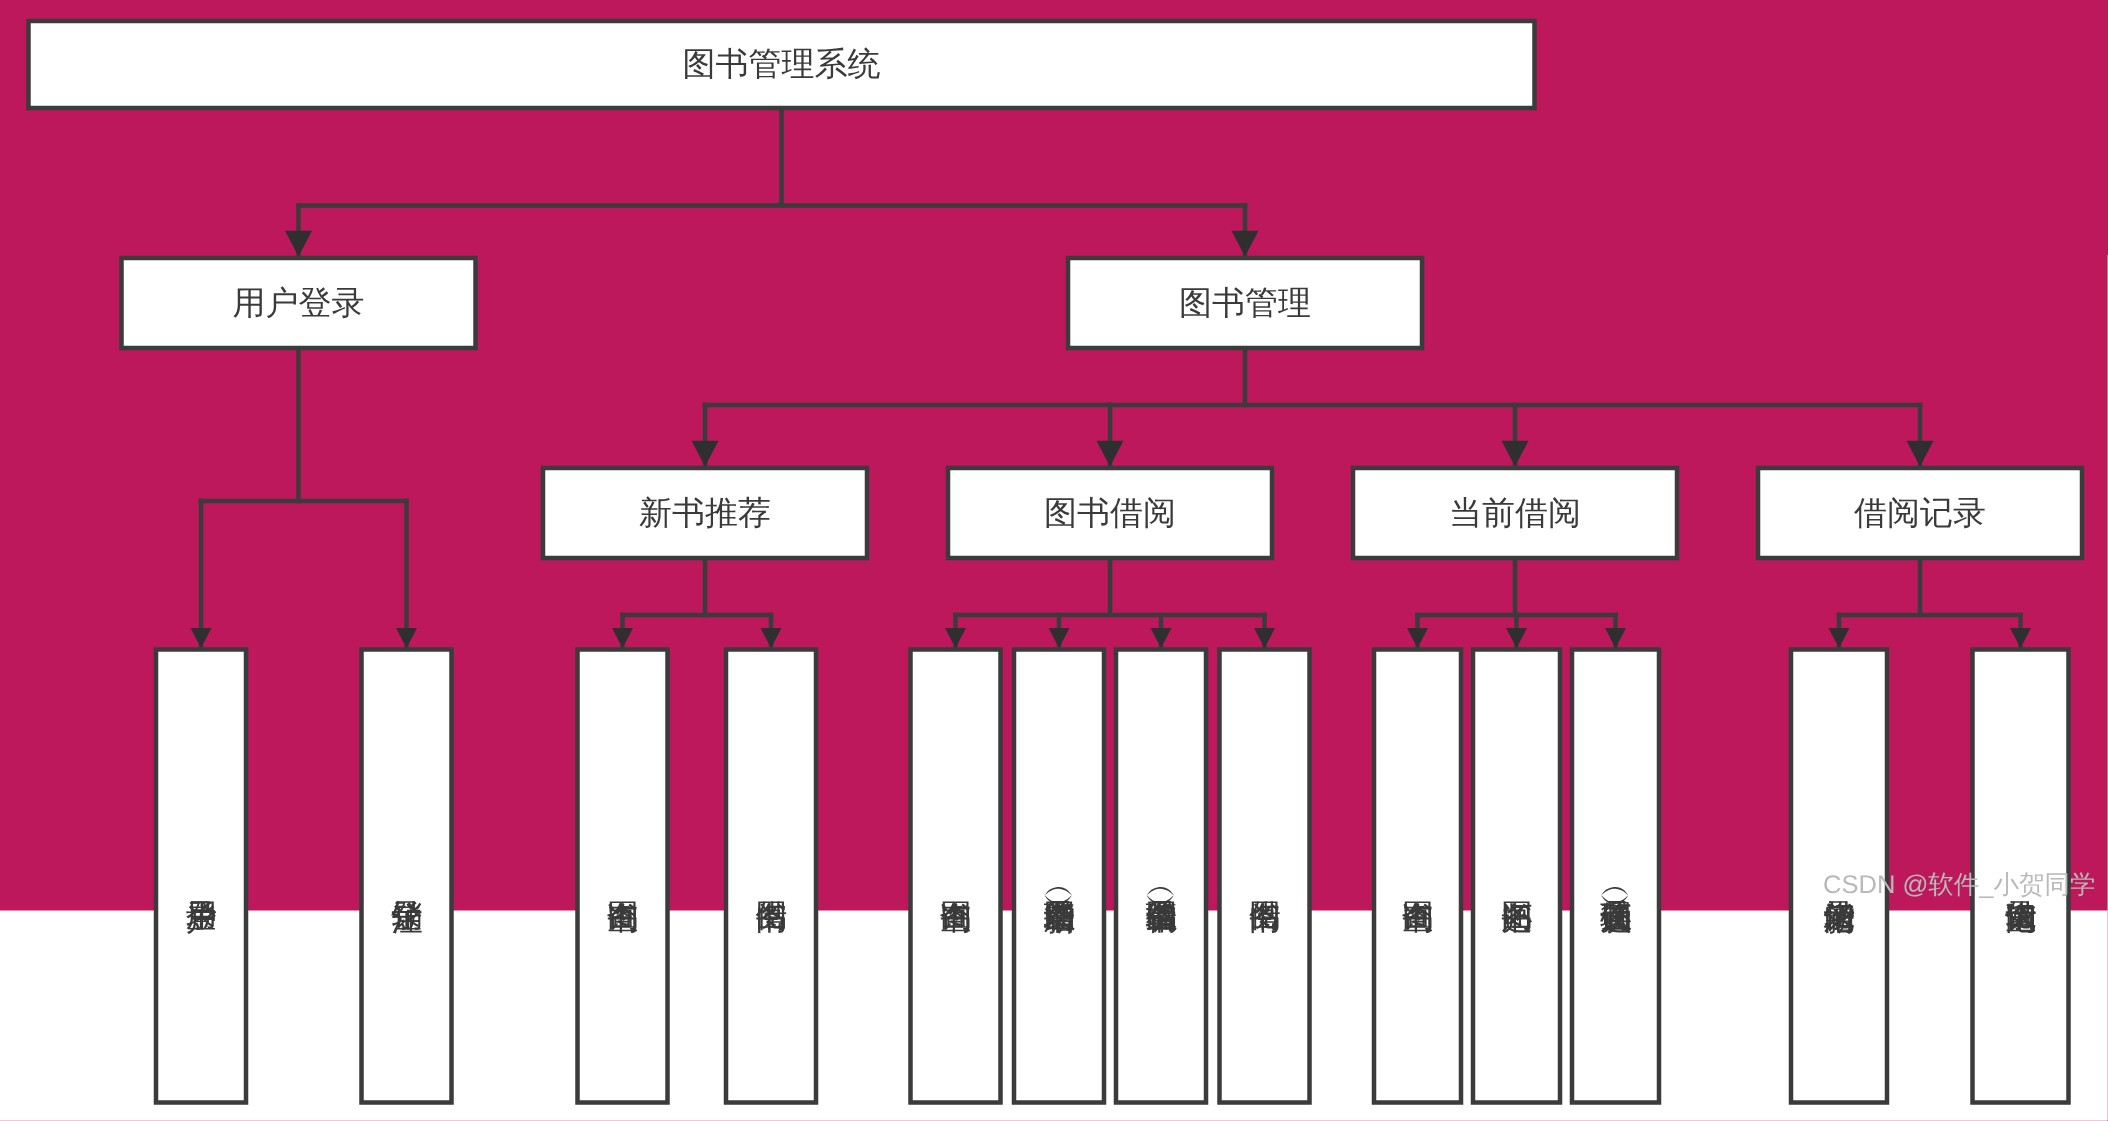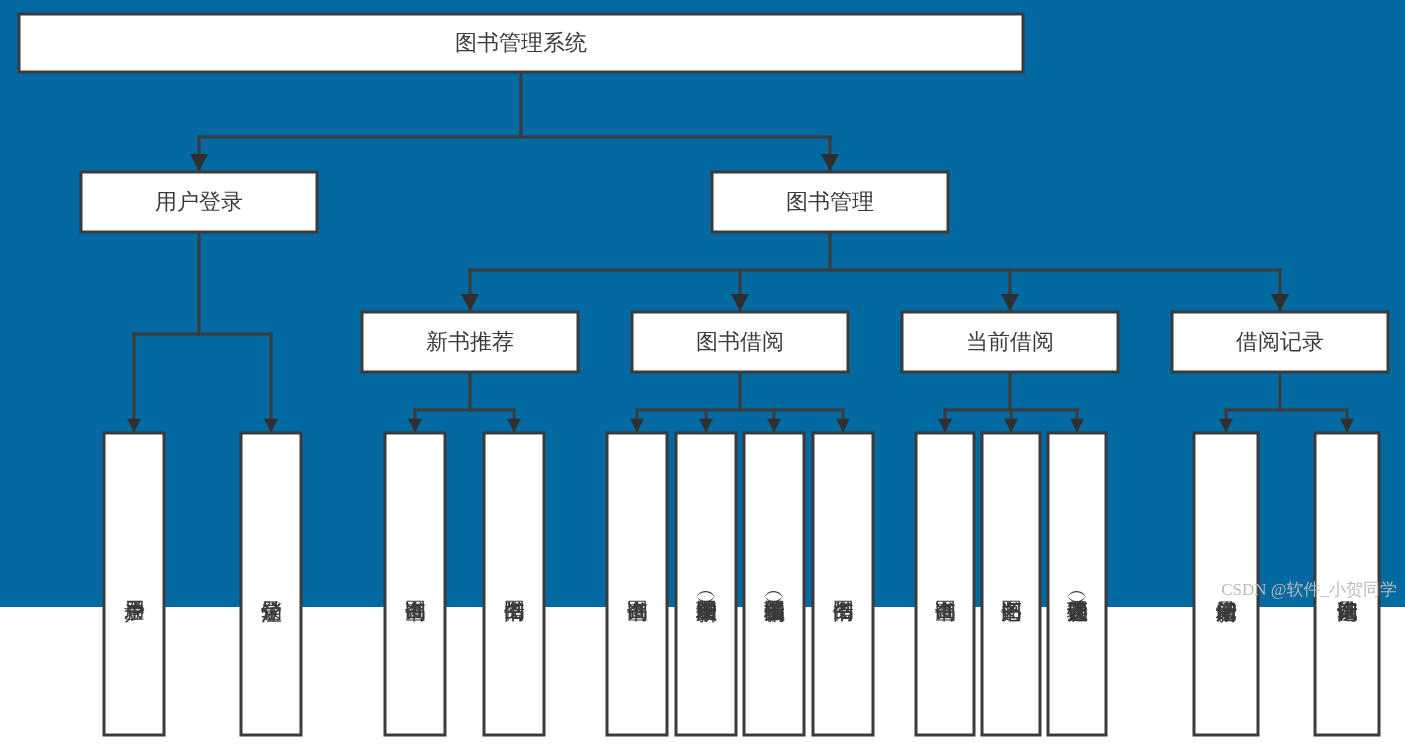--- a/index.html
+++ b/index.html
@@ -1,40 +1,40 @@
 <!DOCTYPE html>
 <html><head>
 <meta charset="utf-8">
 <style>
   html,body{margin:0;padding:0;background:#ffffff;}
   body{
     font-family:"DejaVu Sans","Liberation Sans",sans-serif;
     width:1405px;height:747px;overflow:hidden;position:relative;
   }
-  #stage{position:relative;width:1405px;height:607px;background:#0369a1;}
+  #stage{position:relative;width:1405px;height:607px;background:#be185d;}
   svg#diagram{position:absolute;left:0;top:0;width:1405px;height:747px;}
   .node-rect{fill:#ffffff;stroke:#3b3b3b;stroke-width:3;}
   .edge{stroke:#3b3b3b;stroke-width:3;fill:none;}
   .arrowhead{fill:#2f2f2f;}
   .node-label-h{
     font-family:"DejaVu Sans","Liberation Sans",sans-serif;
     font-size:22px;fill:#3a3a3a;text-anchor:middle;dominant-baseline:middle;
   }
   .vlabel{
     position:absolute;
     font-family:"DejaVu Sans","Liberation Sans",sans-serif;
     font-size:21px;line-height:1.18;color:#3a3a3a;
     writing-mode:vertical-rl;text-orientation:upright;
     white-space:nowrap;
     display:flex;align-items:center;justify-content:center;
     pointer-events:none;
   }
   .watermark{
     position:absolute;right:8px;bottom:6px;
-    font-family:Liberation Serif, serif;
+    font-family:Liberation Sans, sans-serif;
     font-size:17px;color:#b9b9b9;white-space:nowrap;
   }
 </style>
 </head>
 <body>
 
 <div id="stage">
 
   <svg id="diagram" viewBox="0 0 1405 747" xmlns="http://www.w3.org/2000/svg">
     <g id="edges-layer">

